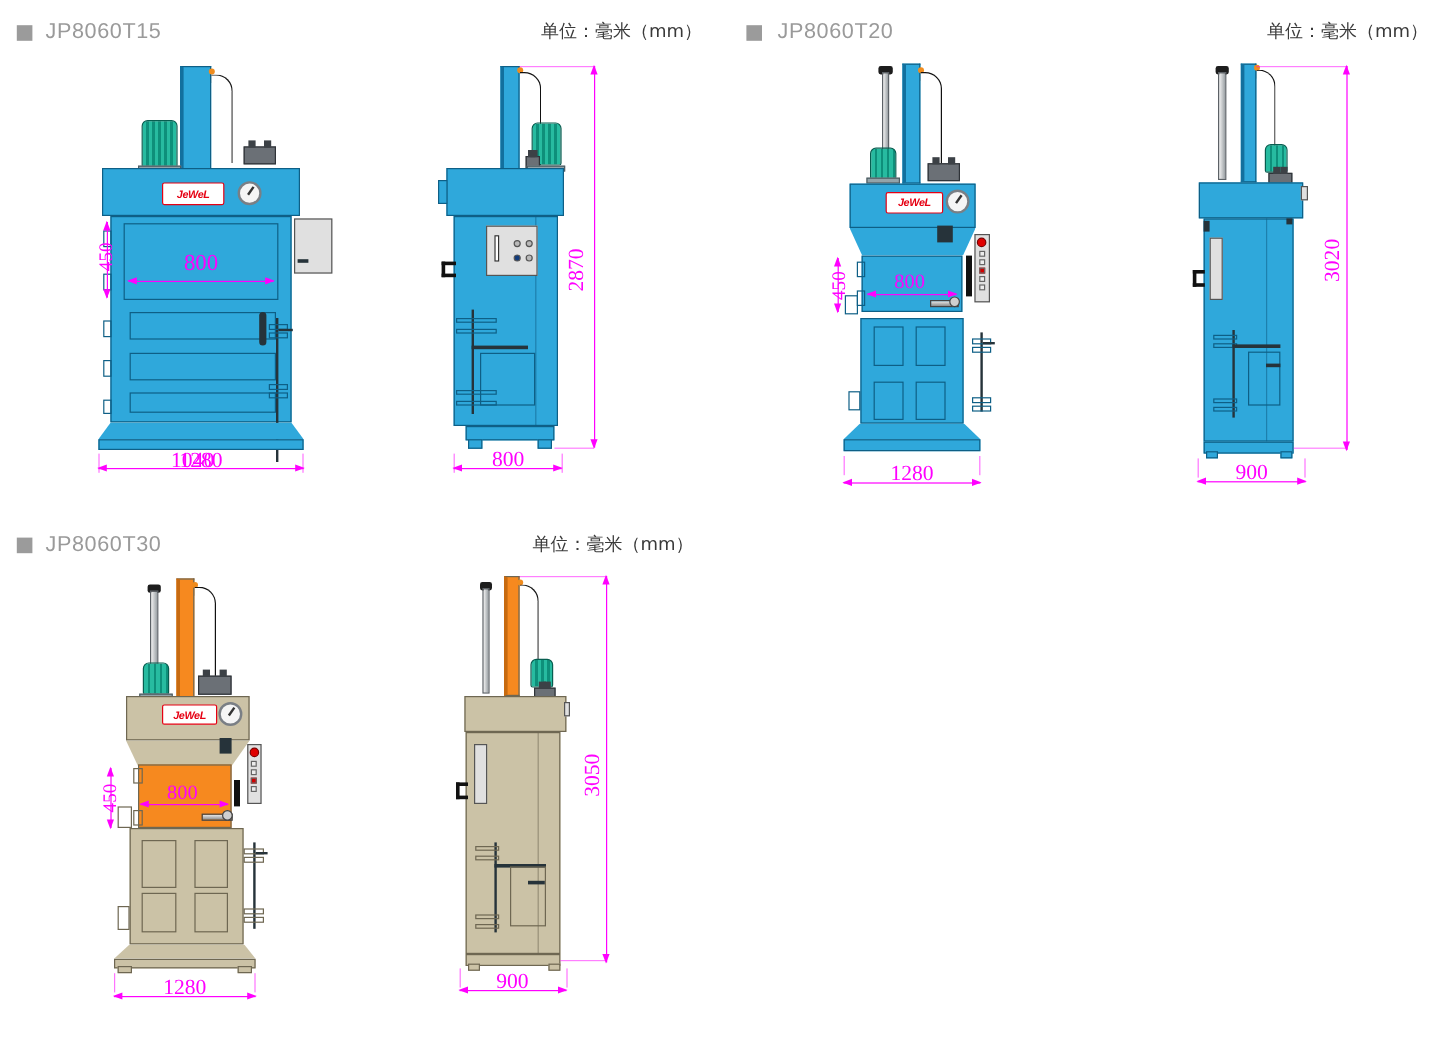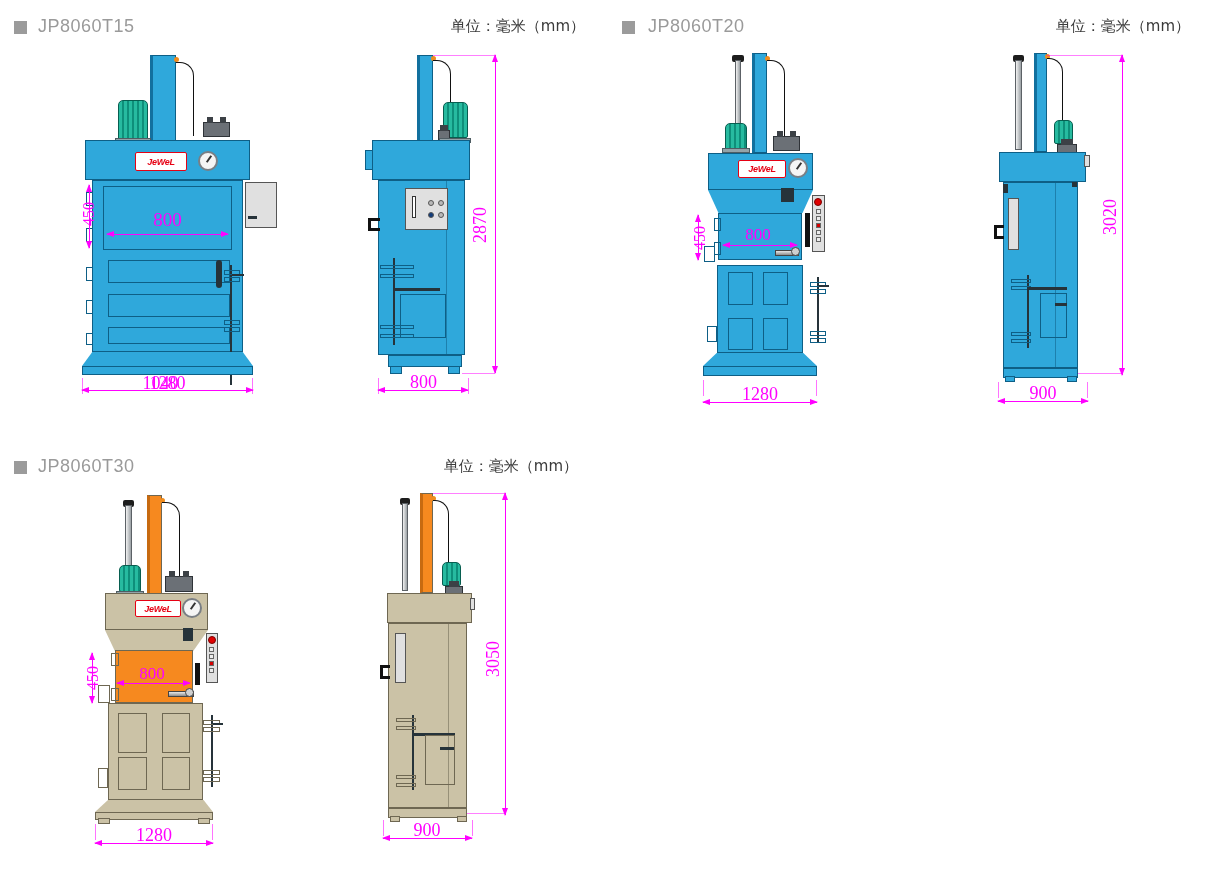--- a/index.html
+++ b/index.html
@@ -237,21 +237,21 @@
       <div class="ext" style="left:93px;top:325px;width:45px"></div>
       <div class="dlinev" style="left:137px;top:7px;height:320px"></div>
       <div class="dimtxt rot" style="left:95px;top:160px;width:60px;height:18px;font-size:18px">3020</div>
       <div class="tick" style="left:13px;top:334px;height:16px"></div>
       <div class="tick" style="left:102px;top:334px;height:16px"></div>
       <div class="dlineh" style="left:13px;top:353px;width:90px"></div>
       <div class="dimtxt" style="left:33px;top:336px;width:50px">900</div>
     </div>
   </div>
 
-  <div class="sec" style="left: 0px; top: 443px; width: 610px; height: 433px; --c-body: #CBC2A6; --c-edge: #6E6752; --c-column: #F6891F; --c-coldark: #C76A10; --c-door: #F6891F; --c-dim: #FF00FF;">
+  <div class="sec" style="left: 0px; top: 430px; width: 610px; height: 433px; --c-body: #CBC2A6; --c-edge: #6E6752; --c-column: #F6891F; --c-coldark: #C76A10; --c-door: #F6891F; --c-dim: #FF00FF;">
     <div class="hdr-bullet" style="left:14px;top:18px"></div>
     <div class="hdr-model" style="left:38px;top:13px">JP8060T30</div>
     <div class="hdr-unit" style="left:413px;top:14px;width:165px">单位：毫米（mm）</div>
 
     <div class="view" style="left:85px;top:47px;width:200px;height:370px">
       <div class="rodcap" style="left:38px;top:10px;width:11px;height:7px"></div>
       <div class="rod" style="left:40px;top:15px;width:7px;height:88px"></div>
       <div class="motor" style="left:34px;top:75px;width:22px;height:27px"></div>
       <div class="motorbase" style="left:31px;top:101px;width:28px;height:5px"></div>
       <div class="col" style="left:62px;top:5px;width:15px;height:102px"></div>

